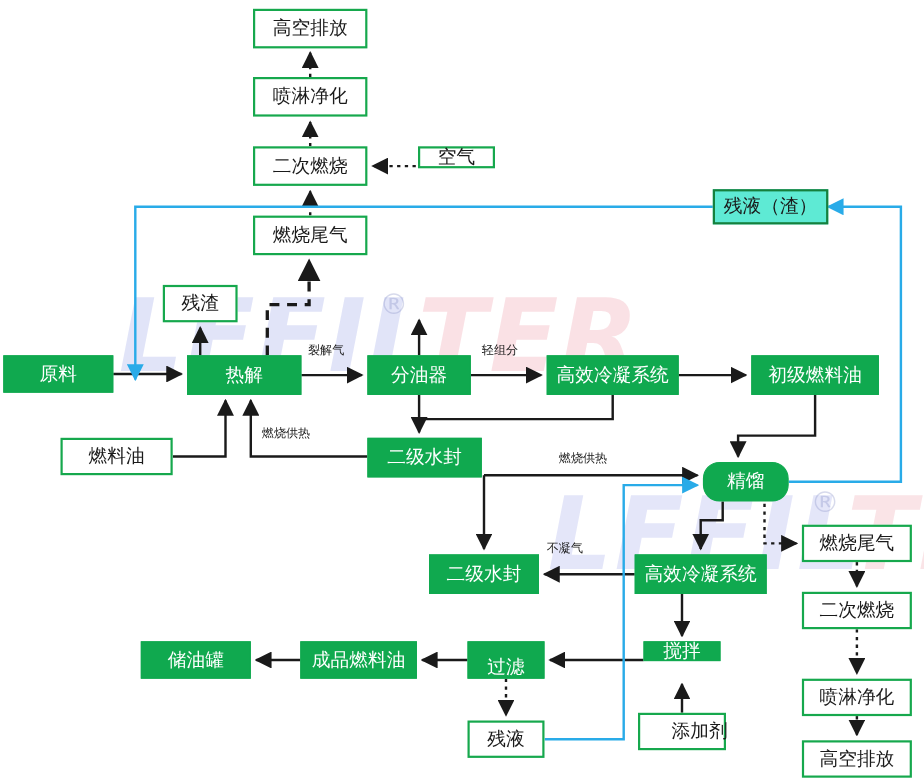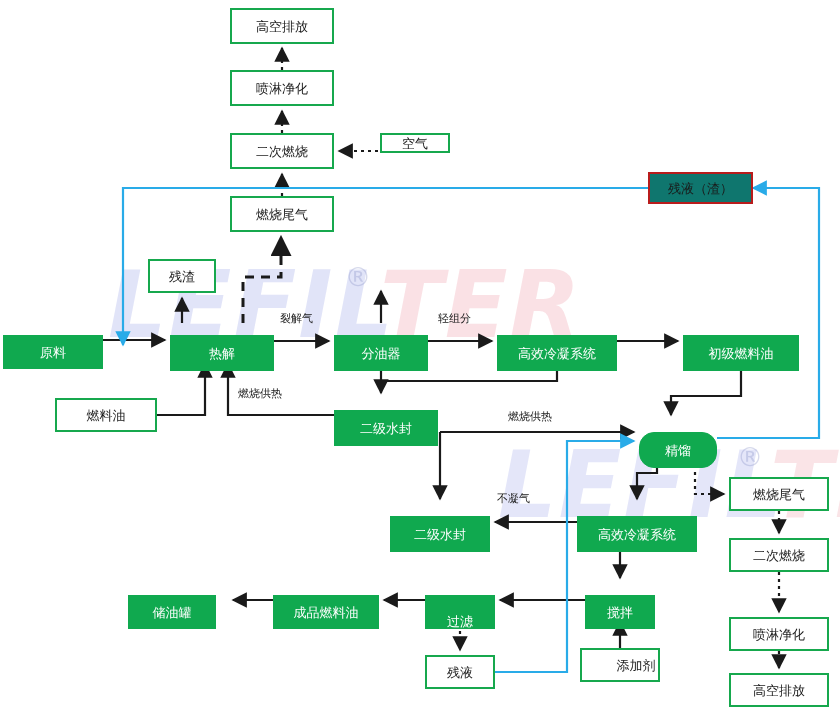--- a/index.html
+++ b/index.html
@@ -10,24 +10,24 @@
       font-family:"DejaVu Sans","Liberation Sans",sans-serif;
       font-weight:700;font-style:italic;letter-spacing:2px;}
   .wm1{left:108px;top:252px;font-size:92px;color:rgba(120,130,225,0.22);}
   .wm1 .r{color:rgba(232,120,135,0.22);}
   .wm2{left:498px;top:432px;font-size:92px;color:rgba(120,130,225,0.20);}
   .wm2 .r{color:rgba(232,120,135,0.20);}
   .wmreg{position:absolute;font-size:26px;font-weight:400;font-style:normal;
          color:rgba(140,148,200,0.35);}
 
   .node{position:absolute;box-sizing:border-box;display:flex;align-items:center;
-        justify-content:center;font-size:13px;line-height:1;white-space:nowrap;}
-  .fill{background:#10a94f;border:1px solid #10a94f;color:#ffffff;margin-top:12px;}
+        justify-content:center;font-size:17px;line-height:1;white-space:nowrap;}
+  .fill{background:#10a94f;border:1px solid #10a94f;color:#ffffff;}
   .outline{background:#ffffff;border:2px solid #16a84d;color:#1a1a1a;}
-  .outline-blue{background:#0f766e;border:2px solid #b91c1c;color:#1a1a1a;}
+  .outline-blue{background:#5eead4;border:2px solid #15803d;color:#1a1a1a;}
 
   .lbl{position:absolute;font-size:11px;color:#1a1a1a;white-space:nowrap;
        line-height:1;}
 
   svg.wires{position:absolute;left:0;top:0;width:840px;height:710px;overflow:visible;}
 </style>
 </head>
 <body>
 
 <div id="stage">
@@ -163,30 +163,30 @@
     </div>
   <div class="node fill" style="left:390px;top:504px;width:100px;height:36px;">
       <span>二级水封</span>
     </div>
   <div class="node fill" style="left:577px;top:504px;width:120px;height:36px;">
       <span>高效冷凝系统</span>
     </div>
   <div class="node outline" style="left:729px;top:538px;width:100px;height:34px;">
       <span>二次燃烧</span>
     </div>
-  <div class="node fill" style="left:128px;top:583px;width:88px;height:34px;text-align:center;">
+  <div class="node fill" style="left:128px;top:583px;width:100px;height:34px;text-align:center;">
       <span>储油罐</span>
     </div>
   <div class="node fill" style="left:273px;top:583px;width:106px;height:34px;">
       <span>成品燃料油</span>
     </div>
   <div class="node fill" style="left:425px;top:583px;width:70px;height:34px;align-items:flex-end;">
       <span>过滤</span>
     </div>
-  <div class="node fill" style="left:585px;top:583px;width:70px;height:34px;">
+  <div class="node fill" style="left:585px;top:583px;width:70px;height:18px;">
       <span>搅拌</span>
     </div>
   <div class="node outline" style="left:729px;top:617px;width:100px;height:34px;">
       <span>喷淋净化</span>
     </div>
   <div class="node outline" style="left:425px;top:655px;width:70px;height:34px;">
       <span>残液</span>
     </div>
   <div class="node outline" style="left:580px;top:648px;width:80px;height:34px;padding-left:32px;">
       <span>添加剂</span>

